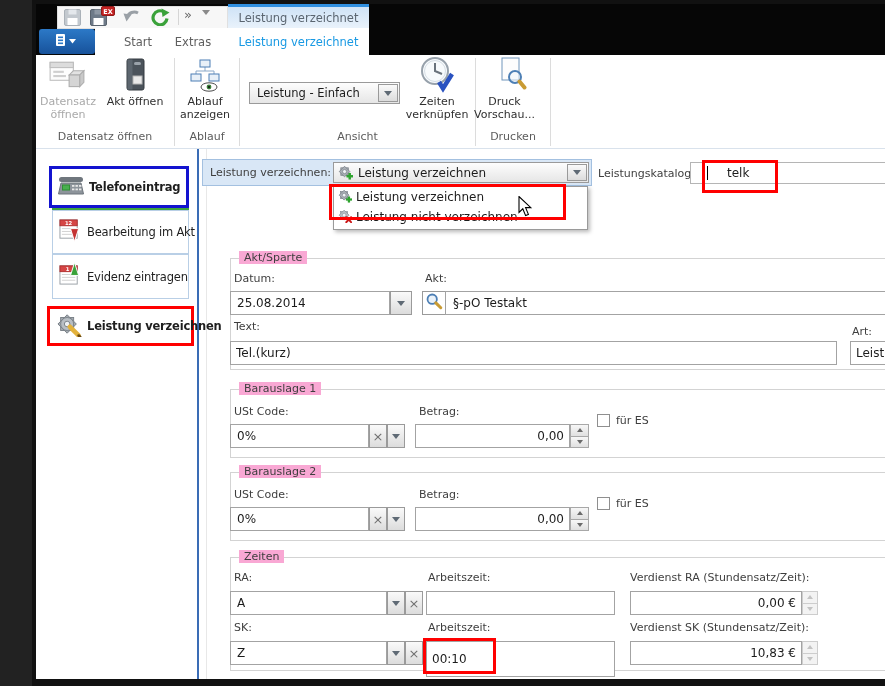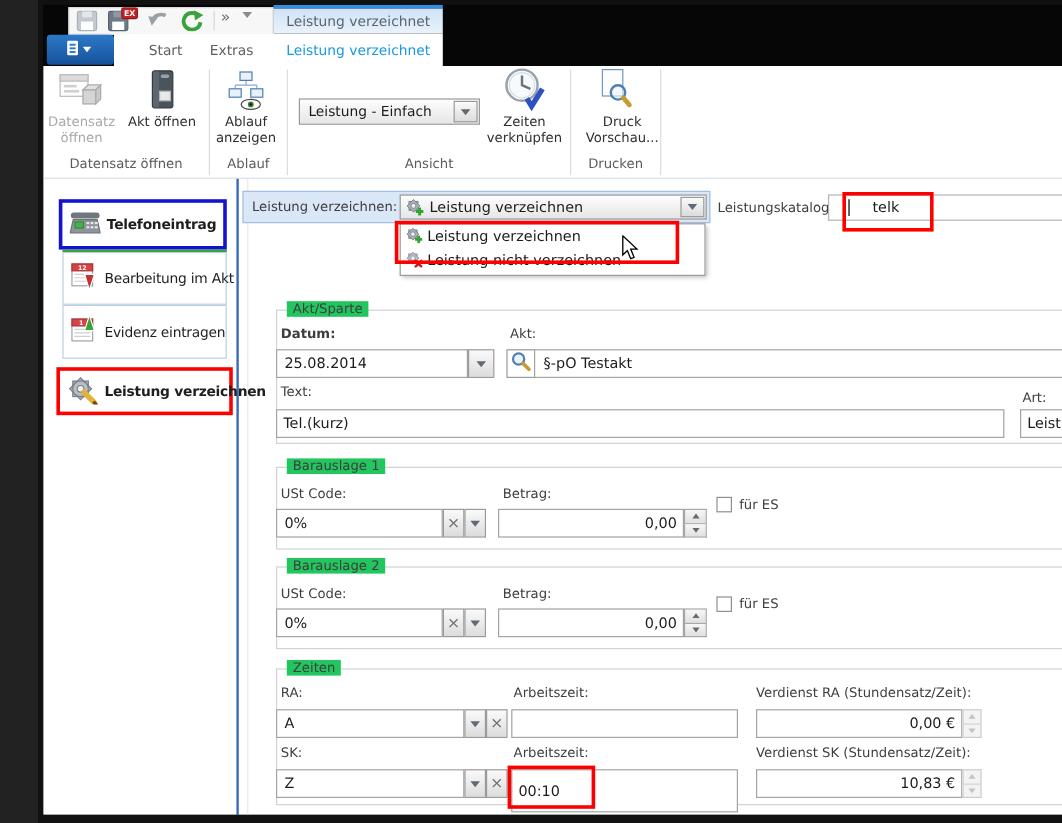--- a/index.html
+++ b/index.html
@@ -44,21 +44,21 @@
   .spin-half{flex:1;box-sizing:border-box;border:1px solid #a8a8a8;background:linear-gradient(#f7f7f7,#e0e0e0);
         display:flex;align-items:center;justify-content:center;}
   .spin-half+.spin-half{border-top:none;}
   .spin.disabled .spin-half{background:#f3f3f3;border-color:#cdcdcd;}
   .tfield{box-sizing:border-box;border:1px solid #a3a3a3;background:#fff;font:12px "DejaVu Sans",sans-serif;
         color:#1c1c1c;padding:0 5px;outline:none;}
   .tfield.num{text-align:right;}
   .combo-text{font-size:12px;color:#1c1c1c;white-space:nowrap;}
   .flabel{font-size:11px;color:#3e3e3e;white-space:nowrap;}
   .fieldset{border:1px solid #d3d3d3;}
-  .legend{position:absolute;top:-8px;left:8px;background:#22c55e;padding:0 5px;font-size:11px;color:#3e3e3e;white-space:nowrap;}
+  .legend{position:absolute;top:-8px;left:8px;background:#f9a8d4;padding:0 5px;font-size:11px;color:#3e3e3e;white-space:nowrap;}
   .checkbox{width:13px;height:13px;box-sizing:border-box;border:1px solid #8f8f8f;background:#fff;}
   
   .side-line{left:165px;top:149px;width:2px;height:530px;background:#3a6cb5;}
   .content-line{left:174px;top:149px;width:1px;height:530px;background:#e8e8e8;}
   .side-btn{display:flex;align-items:center;gap:5px;background:#fff;border:1px solid #b9cfe6;box-sizing:border-box;padding-left:6px;}
   .side-label{font-size:11.5px;color:#1e1e1e;white-space:nowrap;letter-spacing:-0.2px;}
   .side-label.bold{font-weight:bold;font-size:11.5px;}
   .ann-blue{border:3px solid #1313cf;background:#fff;}
   .ann-red-box{border:3px solid #ff0000;}
   .green-line{background:#3ea33e;}
@@ -220,21 +220,21 @@
 
   <div class="abs" style="left:467px;top:57px;">
     <span>
       <svg width="28" height="36" viewBox="0 0 28 36">
         <rect x="3" y="1" width="17" height="22" fill="#fdfdfd" stroke="#7096bb"></rect>
         <circle cx="16" cy="20" r="6" fill="#eef4fa" fill-opacity="0.55" stroke="#4d7fb5" stroke-width="2"></circle>
         <line x1="20.5" y1="24.5" x2="25.5" y2="30.5" stroke="#c99b33" stroke-width="4" stroke-linecap="round"></line>
       </svg>
     </span>
   </div>
-  <div class="abs rbtn-label" style="left:445px;top:95px;width:83px;">Druck Vorschau...</div>
+  <div class="abs rbtn-label" style="left:431px;top:95px;width:83px;">Druck Vorschau...</div>
   <div class="abs grp-label" style="left:444px;width:74px;">Drucken</div>
   <div class="abs grp-sep" style="left:518px;"></div>
 
   <div class="abs ribbon-bottom"></div>
 
   <div class="abs main-body"></div>
   <div class="abs side-line"></div>
   <div class="abs content-line"></div>
 
   <div class="abs side-btn ann-blue" style="left:17px;top:166px;width:140px;height:42px;">
@@ -361,21 +361,21 @@
             </g>
         </svg>
       </span>
       <span>Leistung nicht verzeichnen</span>
     </div>
   </div>
 
   <div class="abs fieldset" style="left:198px;top:258px;width:695px;height:110px;">
     <span class="legend">Akt/Sparte</span>
   </div>
-  <div class="abs flabel" style="left:202px;top:272px;font-weight:bold;">Datum:</div>
+  <div class="abs flabel" style="left:202px;top:272px;">Datum:</div>
   <div class="abs field" style="left:198px;top:291px;width:160px;height:24px;">
     <span class="combo-text abs" style="left:6px;top:4px;">25.08.2014</span>
   </div>
   <span class="vbtn abs" style="left:358px;top:291px;width:22px;height:24px;">
       <span class="tri down"></span>
     </span>
 
   <div class="abs flabel" style="left:393px;top:272px;">Akt:</div>
   <span class="vbtn abs" style="left:390px;top:291px;width:24px;height:24px;background:#fff;">
     <span>

